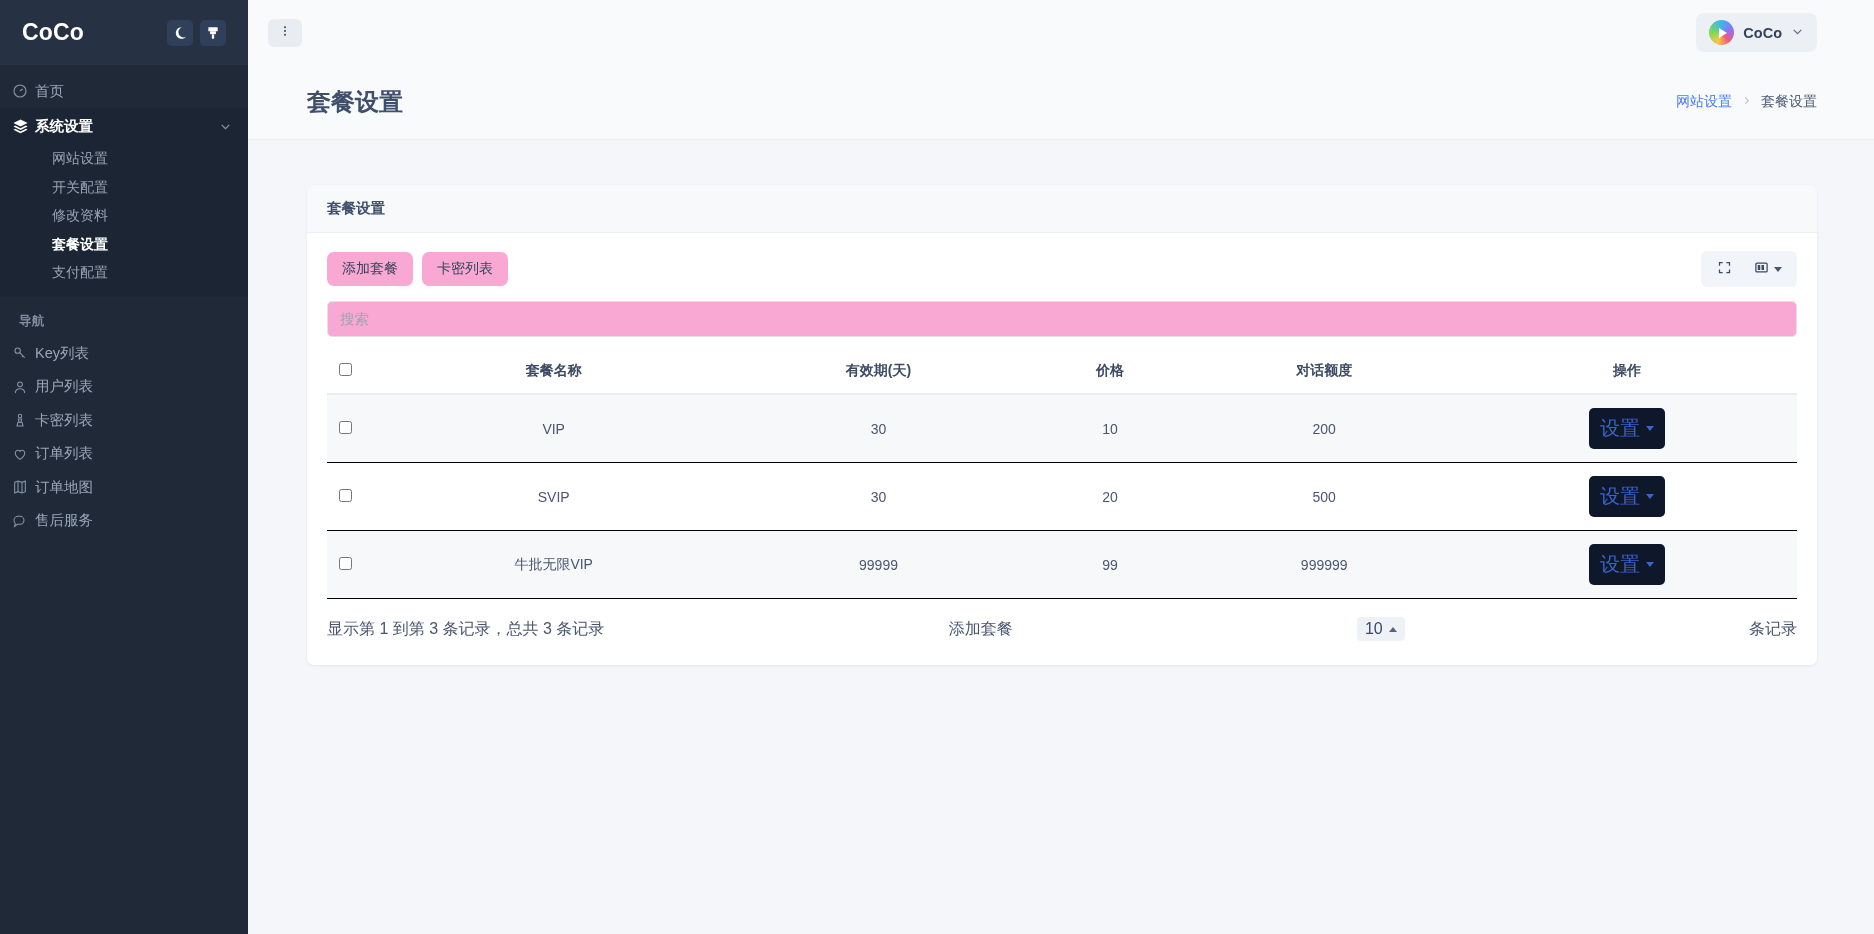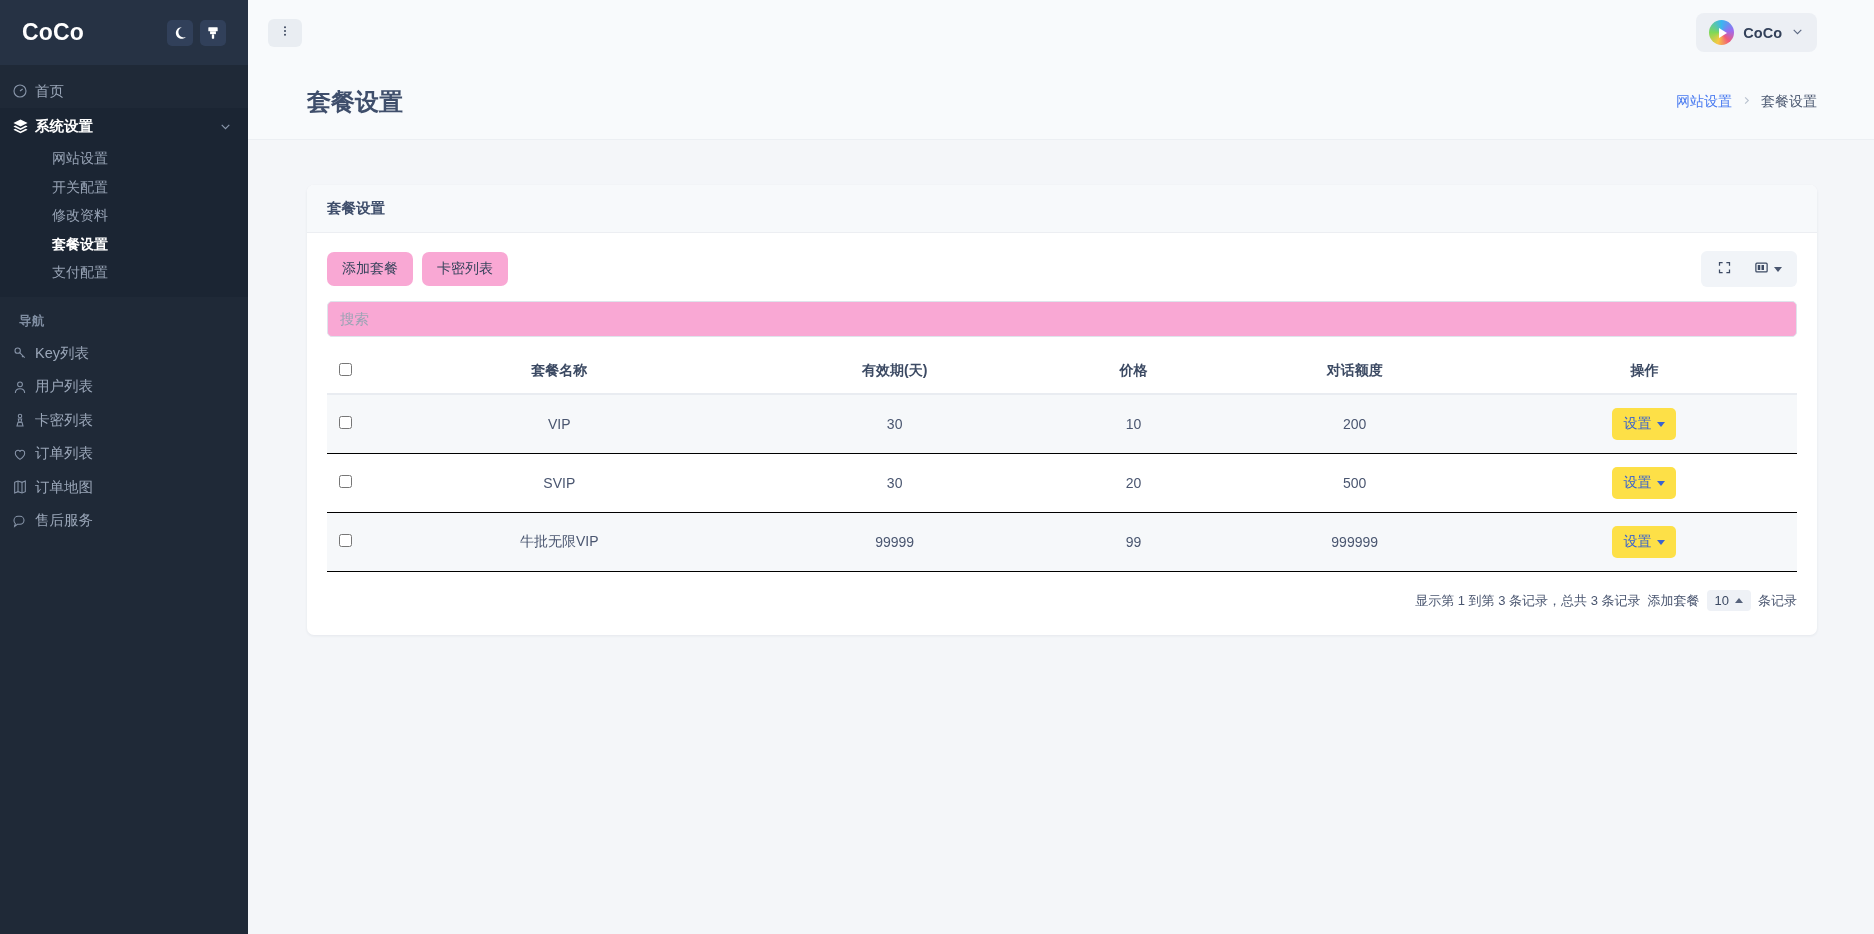--- a/index.html
+++ b/index.html
@@ -181,33 +181,33 @@
     padding: 13px 8px; text-align: center;
     border-bottom: 1px solid #000000;
   }
   table.dt td.c-check { text-align: left; padding-left: 12px; }
   table.dt tbody tr.odd { background: #f6f8fa; }
   input[type=checkbox].cb {
     width: 13px; height: 13px; margin: 0; cursor: pointer;
   }
   .set-btn {
     display: inline-flex; align-items: center; gap: 6px;
-    background: #fde047; color: #3a63cf;
+    background: #0f172a; color: #3a63cf;
     border: none; border-radius: 5px;
-    padding: 7px 11px; font-size: 14px;
+    padding: 7px 11px; font-size: 20px;
     font-family: inherit; cursor: pointer; text-align: right;
   }
   .set-btn .caret {
     width: 0; height: 0; border-left: 4px solid transparent;
     border-right: 4px solid transparent; border-top: 5px solid #3a63cf;
   }
 
   .tfoot {
-    display: flex; justify-content: flex-end; align-items: center;
-    gap: 7px; font-size: 13px; color: #4a5670;
+    display: flex; justify-content: space-between; align-items: center;
+    gap: 7px; font-size: 16px; color: #4a5670;
     padding-top: 18px;
   }
   .page-size {
     display: inline-flex; align-items: center; gap: 6px;
     background: #eef1f6; border-radius: 4px; padding: 3px 8px;
     cursor: pointer; color: #3c4a63;
   }
   .caret-up {
     width: 0; height: 0; border-left: 4px solid transparent;
     border-right: 4px solid transparent; border-bottom: 5px solid #57637c;

